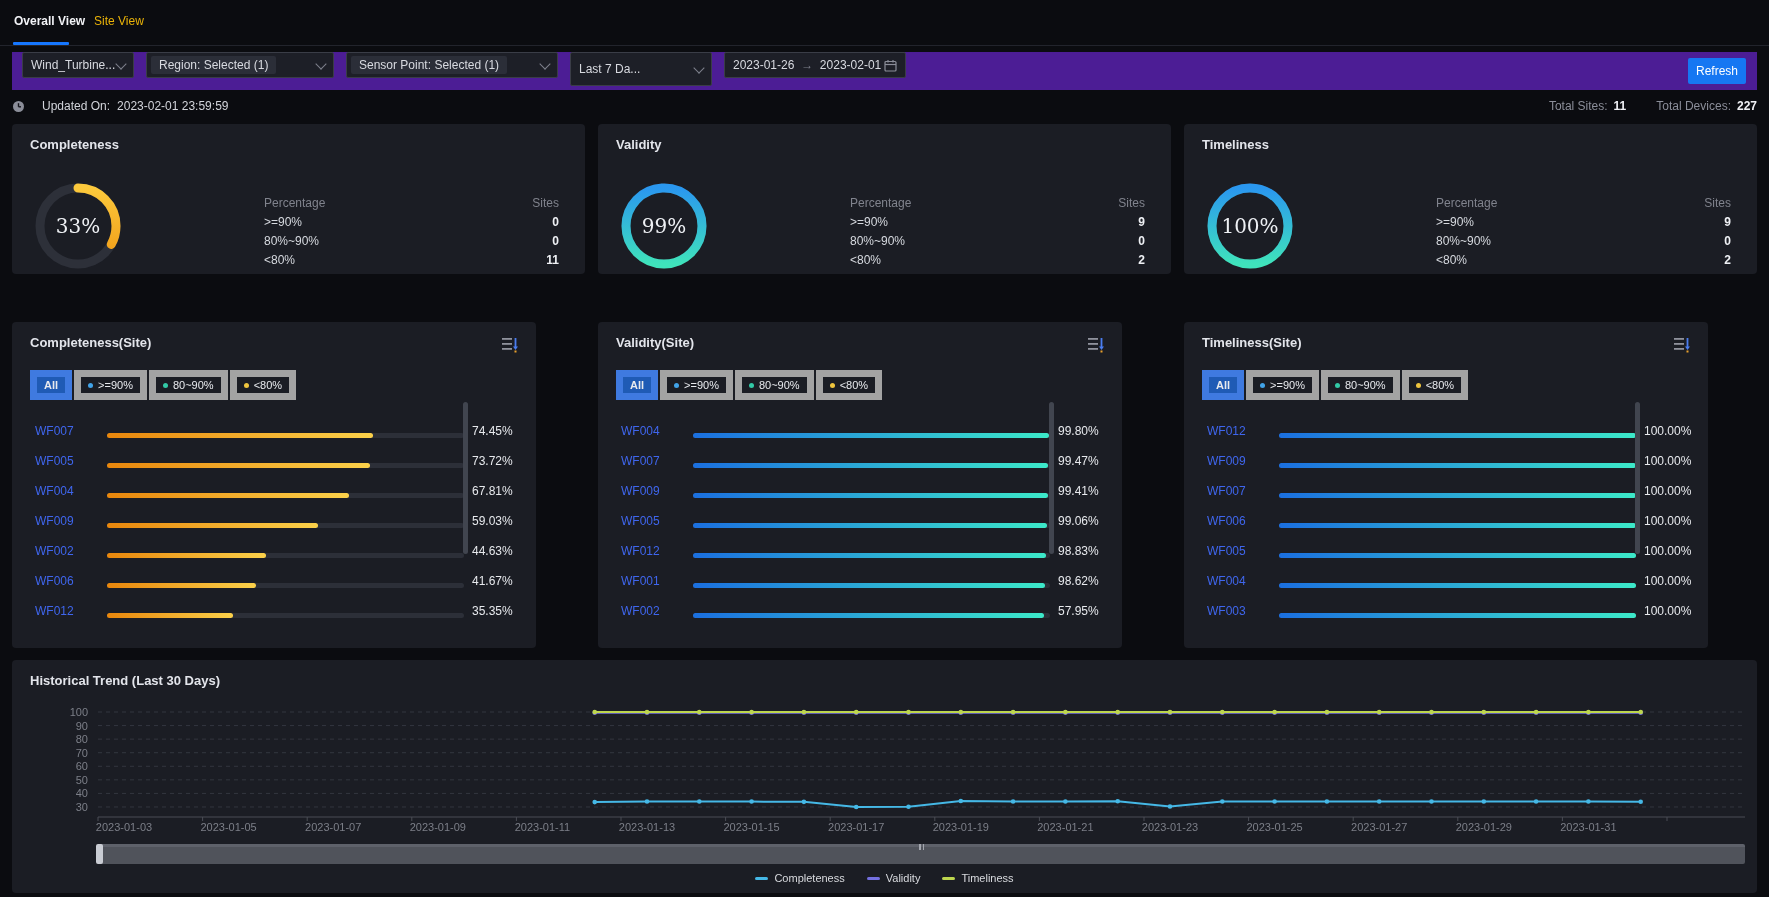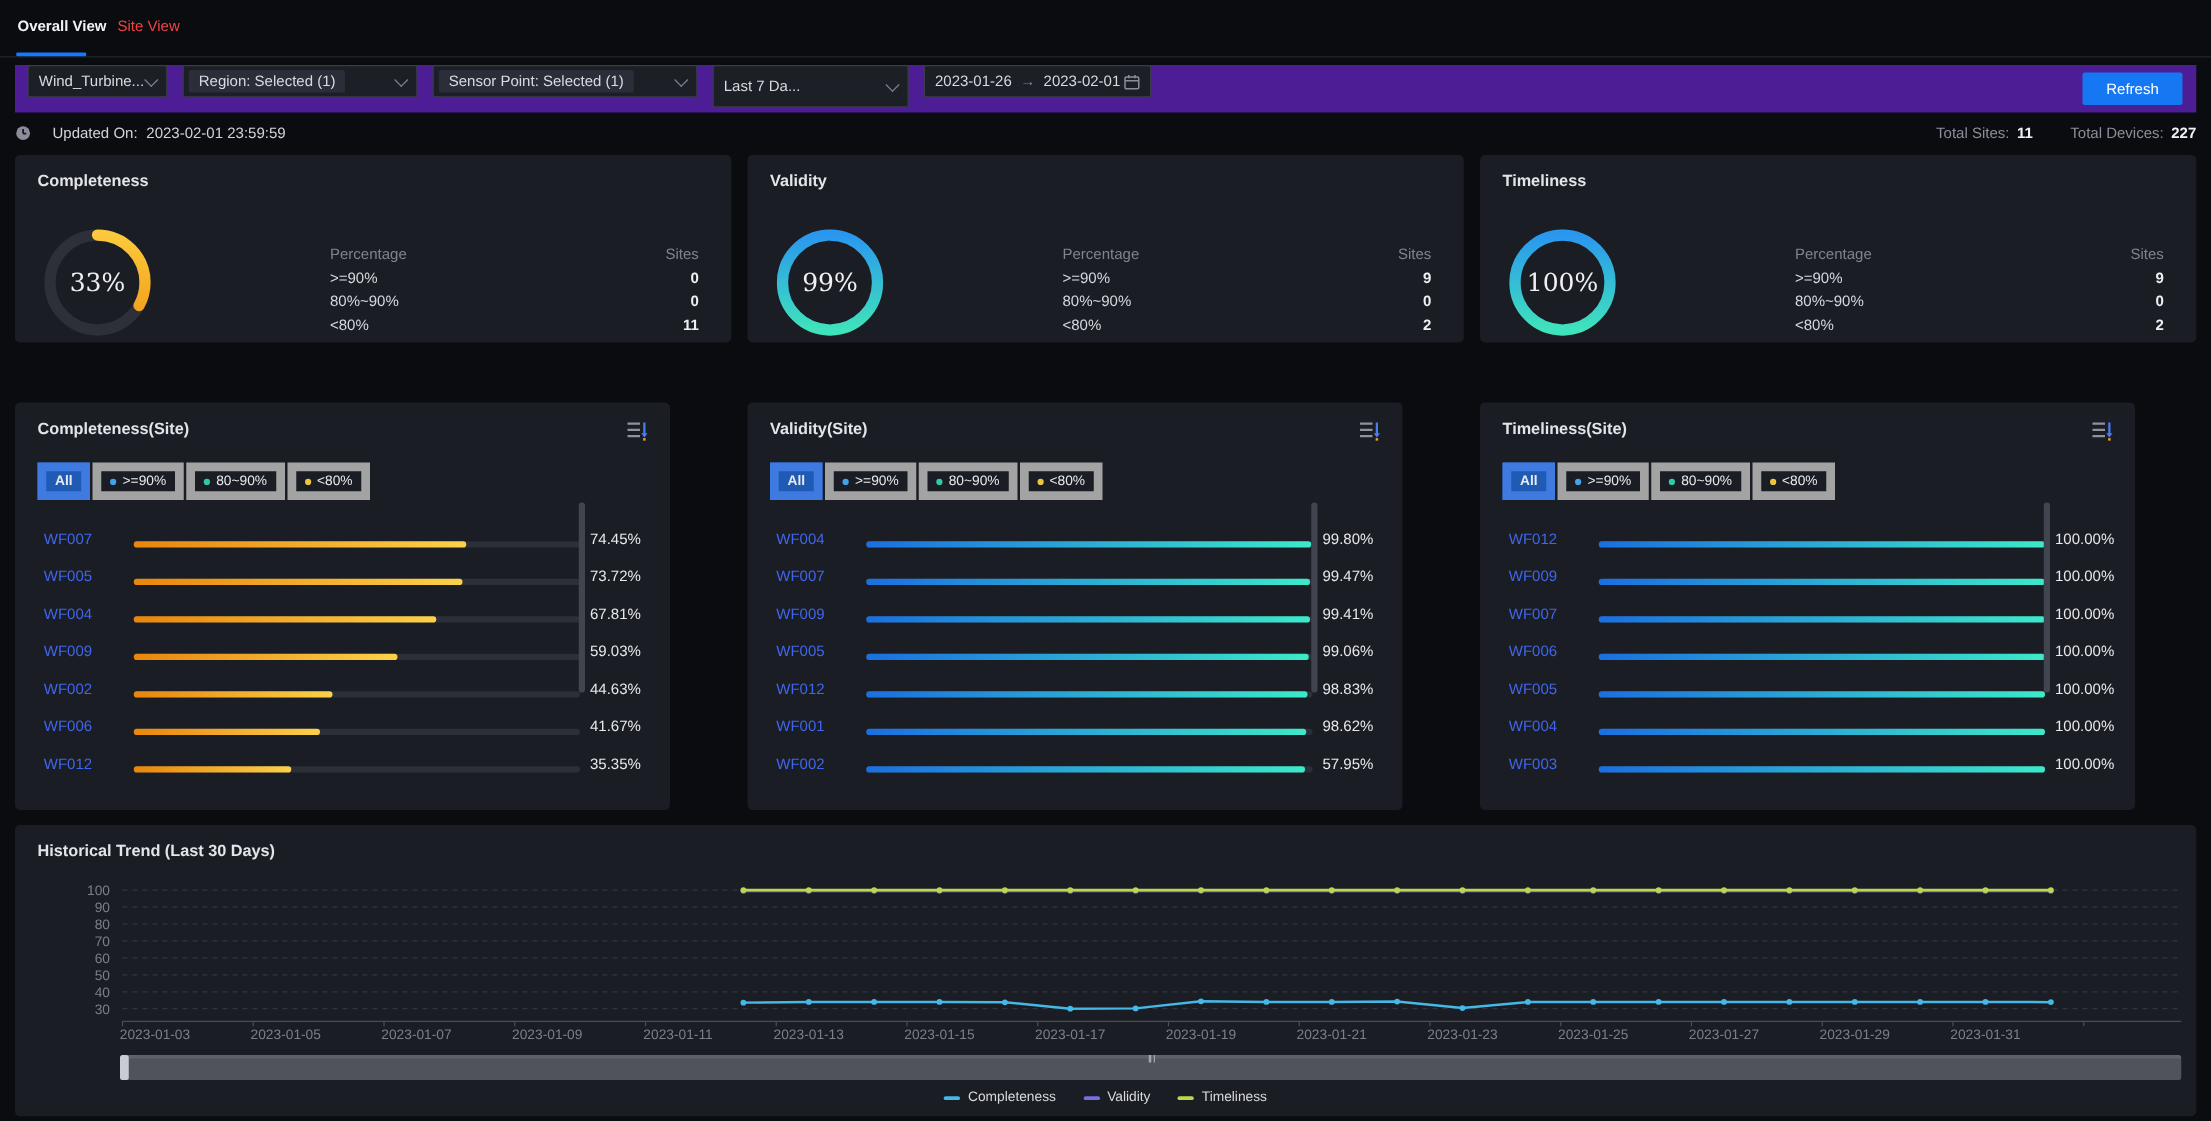--- a/index.html
+++ b/index.html
@@ -3,38 +3,38 @@
 <meta charset="utf-8">
 <style>
   html,body{margin:0;padding:0;background:#08090c;}
   .page{position:relative;width:1769px;height:897px;background:#0b0c10;
         font-family:"Liberation Sans",sans-serif;color:#e6e8ee;overflow:hidden;}
 
   
   .tabs{position:absolute;left:0;top:0;right:0;height:45px;border-bottom:1px solid #22242c;}
   .tab{position:absolute;top:14px;font-size:12px;cursor:pointer;}
   .tab-active{left:14px;color:#f2f3f6;font-weight:bold;}
-  .tab-idle{left:94px;color:#ef4444;}
+  .tab-idle{left:94px;color:#eab308;}
   .tab-underline{position:absolute;left:13px;top:42px;width:56px;height:3px;background:#1677ff;border-radius:1px;}
 
   
   .filterbar{position:absolute;left:12px;top:52px;width:1745px;height:38px;background:#4c1d95;
              display:flex;align-items:flex-start;padding:0;box-sizing:border-box;}
   .ctrl{height:26px;box-sizing:border-box;border:1px solid #3a3d47;background:#1d1f27;border-radius:2px;
         display:flex;align-items:center;font-size:12px;color:#d8dae0;cursor:pointer;}
   .dd1{margin-left:10px;width:112px;padding:0 8px;justify-content:space-between;}
   .dd2{margin-left:12px;width:188px;padding:0 8px 0 4px;justify-content:space-between;}
   .dd3{margin-left:12px;width:212px;padding:0 8px 0 4px;justify-content:space-between;}
-  .dd4{margin-left:12px;width:157px;padding:16px 8px;justify-content:space-between;}
+  .dd4{margin-left:12px;width:142px;padding:16px 8px;justify-content:space-between;}
   .dd-inner{background:#2b2e38;border-radius:2px;padding:2px 8px;}
   .chev{width:7px;height:7px;border-right:1.5px solid #7e818c;border-bottom:1.5px solid #7e818c;
         transform:rotate(45deg);margin-top:-3px;flex:0 0 auto;}
   .daterange{margin-left:12px;width:182px;padding:0 8px;justify-content:space-between;cursor:pointer;}
   .d-arrow{color:#7e818c;font-size:12px;padding:0 4px;}
-  .refresh-btn{position:absolute;right:11px;top:6px;width:80px;height:26px;background:#1677f2;color:#fff;
+  .refresh-btn{position:absolute;right:11px;top:6px;width:58px;height:26px;background:#1677f2;color:#fff;
         font-size:12px;border:none;border-radius:2px;display:flex;align-items:center;justify-content:center;cursor:pointer;}
 
   
   .statusrow{position:absolute;left:12px;top:96px;width:1745px;height:20px;font-size:12px;
              display:flex;align-items:center;}
   .upd-label{color:#d2d4da;margin-left:17px;}
   .upd-time{color:#d2d4da;margin-left:7px;}
   .totals{margin-left:auto;display:flex;align-items:center;gap:6px;}
   .tot-label{color:#8b8e99;}
   .tot-val{color:#f0f1f5;font-weight:bold;margin-right:24px;}

